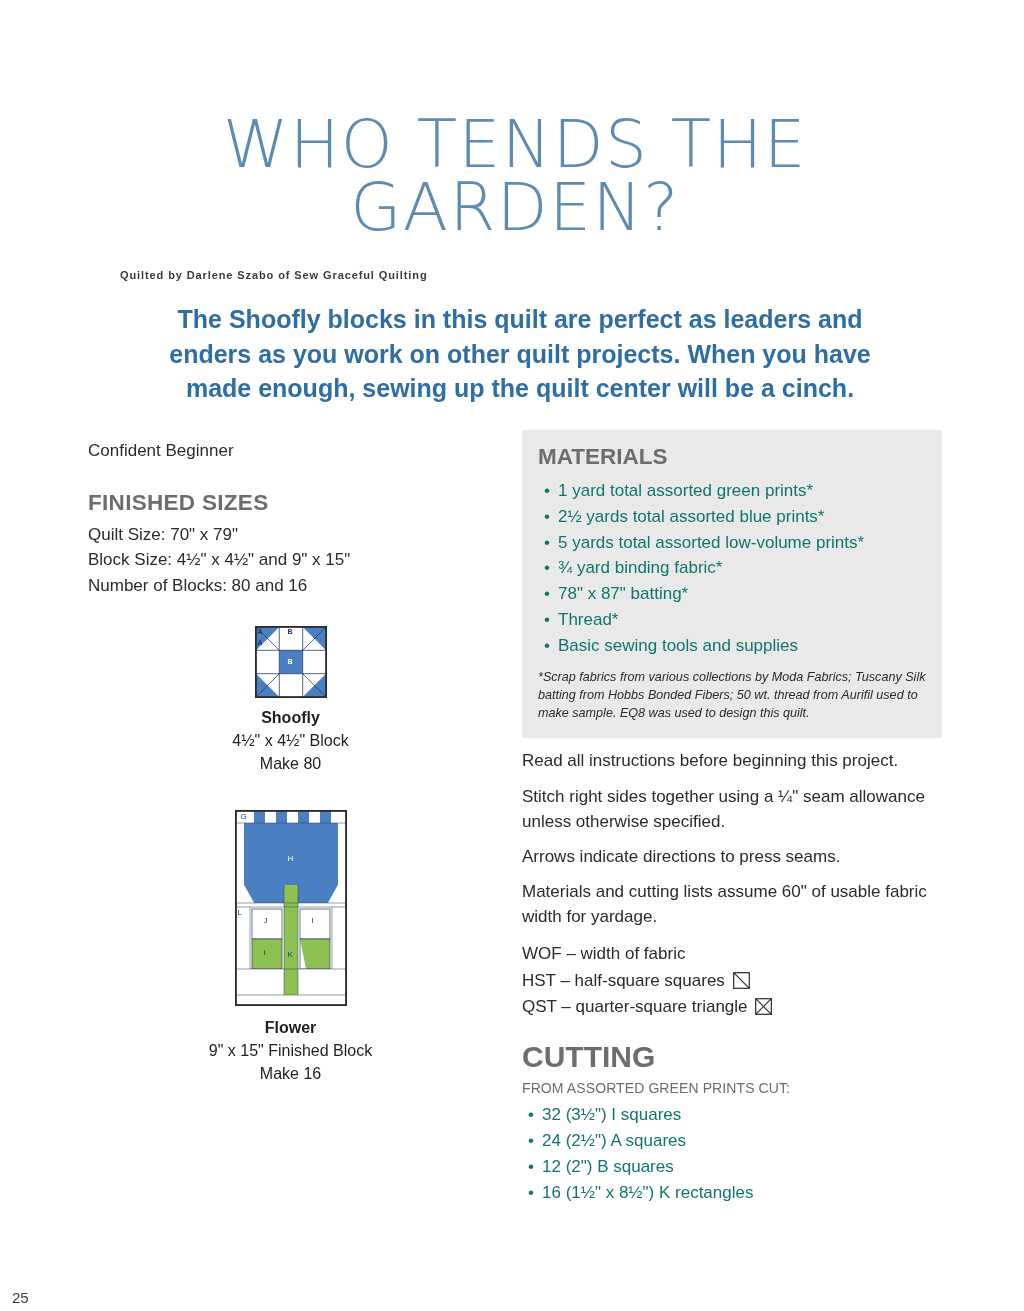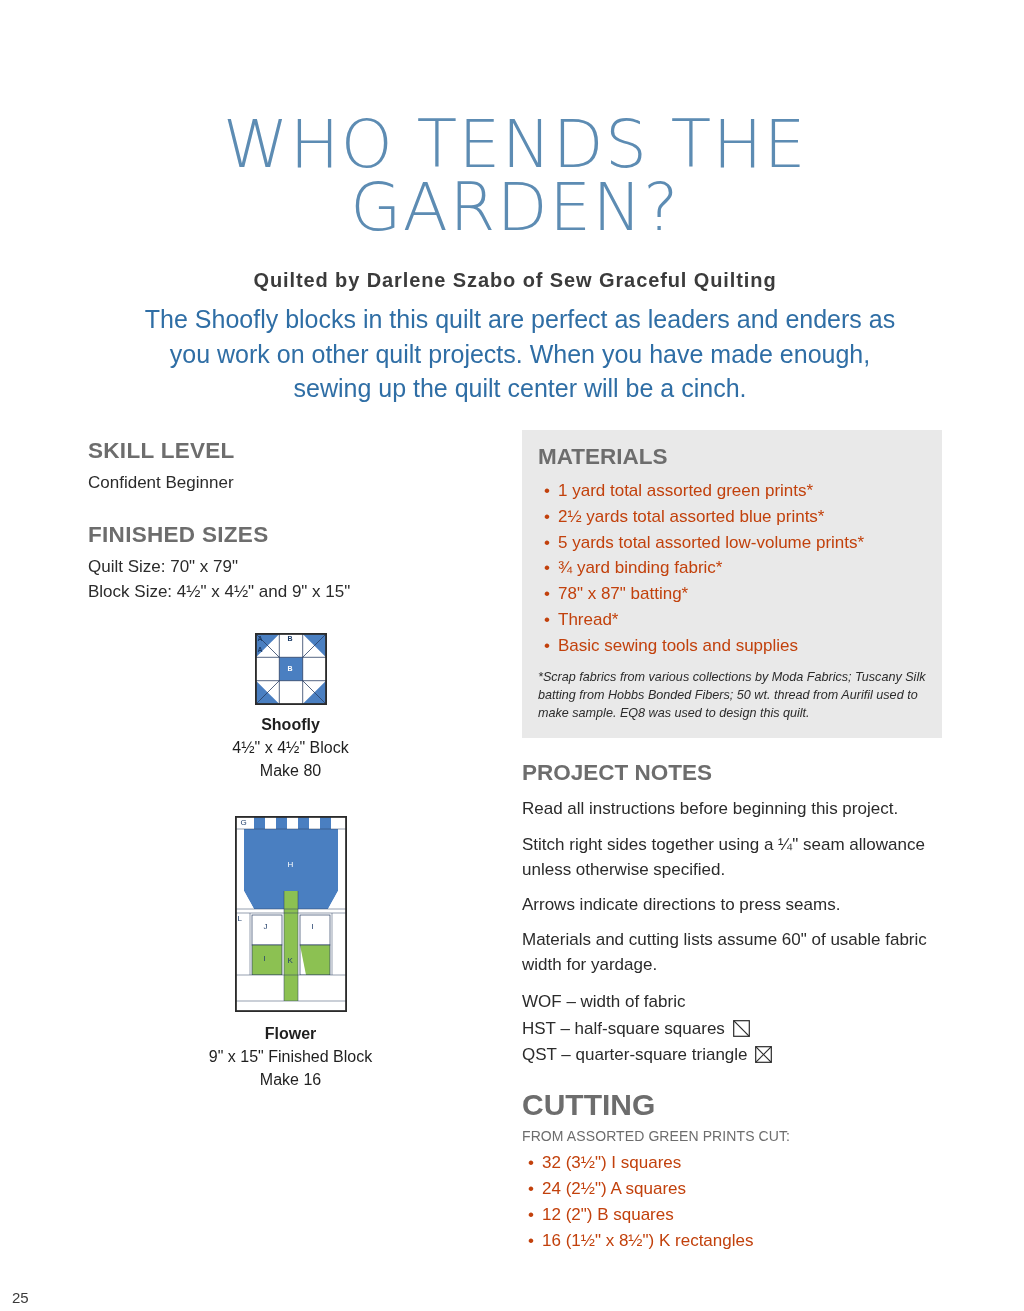--- a/index.html
+++ b/index.html
@@ -35,36 +35,35 @@
     line-height: 0.95;
     letter-spacing: 1.5px;
     font-weight: 300;
     font-family: "DejaVu Sans", sans-serif;
   }
   .byline {
     position: absolute;
     left: 120px;
     top: 235px;
     width: 790px;
-    text-align: center;
-    font-size: 20px;
+    font-size: 11px;
     letter-spacing: 0.9px;
     color: #3b3b3b;
     font-weight: bold;
   }
   .intro {
     position: absolute;
     left: 140px;
     top: 268px;
     width: 760px;
     text-align: center;
     color: #2f6ea5;
     font-size: 25px;
     line-height: 1.38;
-    font-weight: 400;
+    font-weight: 700;
   }
 
   
   .left-col {
     position: absolute;
     left: 88px;
     top: 404px;
     width: 405px;
   }
   h2.section {
@@ -152,21 +151,21 @@
     font-weight: bold;
   }
   ul.bullets {
     margin: 0;
     padding-left: 20px;
     list-style: none;
   }
   ul.bullets li {
     font-size: 17px;
     line-height: 1.52;
-    color: #c2410c;
+    color: #0f766e;
     position: relative;
   }
   ul.bullets li:before {
     content: "\2022";
     position: absolute;
     left: -14px;
     top: 0;
   }
   .footnote {
     margin-top: 10px;
@@ -224,28 +223,28 @@
 <body>
 
 <div class="page">
 
   <div class="title">WHO TENDS THE GARDEN?</div>
   <div class="byline">Quilted by Darlene Szabo of Sew Graceful Quilting</div>
   <div class="intro">The Shoofly blocks in this quilt are perfect as leaders and enders as you work on other quilt projects. When you have made enough, sewing up the quilt center will be a cinch.</div>
 
   <div class="left-col">
 
-    <h2 class="section">SKILL LEVEL</h2>
     <p class="body-line">Confident Beginner</p>
 
     <div class="gap-lg"></div>
 
     <h2 class="section">FINISHED SIZES</h2>
     <p class="body-line">Quilt Size: 70" x 79"</p>
     <p class="body-line">Block Size: 4½" x 4½" and 9" x 15"</p>
+    <p class="body-line">Number of Blocks: 80 and 16</p>
 
     <div class="block-wrap">
       <div class="shoofly">
         <svg width="70" height="70" viewBox="0 0 70 70">
           <rect x="0" y="0" width="70" height="70" fill="#ffffff"></rect>
 
           <polygon points="0,0 23.3,0 0,23.3" fill="#4a7fc1"></polygon>
 
           <polygon points="46.7,0 70,0 70,23.3" fill="#4a7fc1"></polygon>
 
@@ -356,21 +355,20 @@
         <li>2½ yards total assorted blue prints*</li>
         <li>5 yards total assorted low-volume prints*</li>
         <li>¾ yard binding fabric*</li>
         <li>78" x 87" batting*</li>
         <li>Thread*</li>
         <li>Basic sewing tools and supplies</li>
       </ul>
       <div class="footnote">*Scrap fabrics from various collections by Moda Fabrics; Tuscany Silk batting from Hobbs Bonded Fibers; 50 wt. thread from Aurifil used to make sample. EQ8 was used to design this quilt.</div>
     </div>
 
-    <h2 class="notes-h">PROJECT NOTES</h2>
     <p class="note-p">Read all instructions before beginning this project.</p>
     <p class="note-p">Stitch right sides together using a ¼" seam allowance unless otherwise specified.</p>
     <p class="note-p">Arrows indicate directions to press seams.</p>
     <p class="note-p">Materials and cutting lists assume 60" of usable fabric width for yardage.</p>
 
     <div class="abbr">
       <div>
         <span>WOF – width of fabric</span>
       </div>
       <div>

